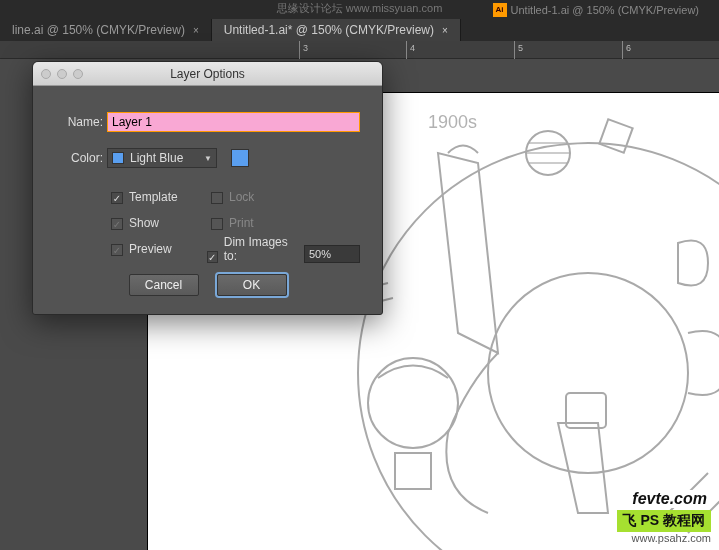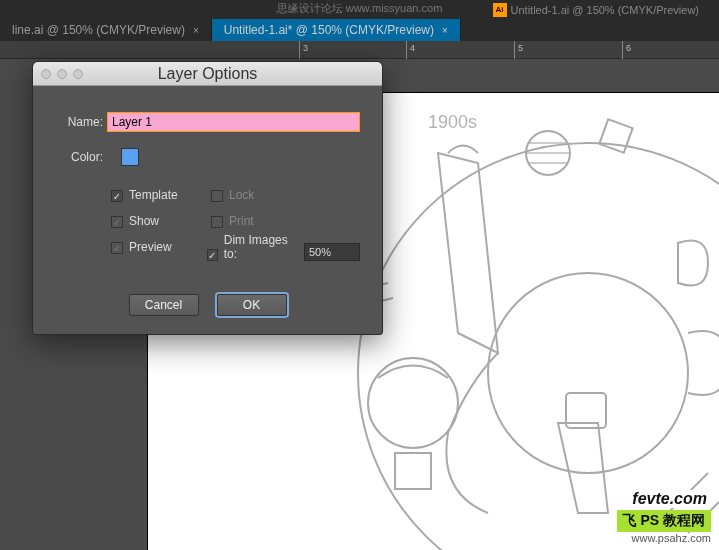--- a/index.html
+++ b/index.html
@@ -3,36 +3,36 @@
 <meta charset="utf-8">
 <style>
 * { margin: 0; padding: 0; box-sizing: border-box; font-family: Arial, sans-serif; }
 body { width: 719px; height: 550px; overflow: hidden; position: relative; background: #323232; }
 
 .topbar { height: 19px; background: #2a2a2a; display: flex; align-items: center; justify-content: flex-end; padding-right: 20px; font-size: 11px; color: #888; }
 .topbar .ai-icon { width: 14px; height: 14px; background: #ff9a00; margin-right: 4px; display: inline-flex; align-items: center; justify-content: center; font-size: 8px; color: #330000; font-weight: bold; }
 
 .tab-strip { height: 22px; background: #2a2a2a; display: flex; align-items: center; font-size: 12px; color: #999; }
 .tab { height: 100%; padding: 0 12px; display: flex; align-items: center; border-right: 1px solid #1a1a1a; cursor: pointer; }
-.tab.active { background: #0369a1; color: #ccc; }
+.tab.active { background: #404040; color: #ccc; }
 .tab .close { margin-left: 8px; font-size: 10px; }
 
 .ruler-h { position: absolute; top: 41px; left: 0; right: 0; height: 18px; background: #3f3f3f; border-bottom: 1px solid #2a2a2a; }
 .ruler-h .tick-major { position: absolute; top: 0; width: 1px; height: 18px; background: #888; }
 .ruler-h .tick-label { position: absolute; top: 2px; font-size: 9px; color: #bbb; }
 
 .canvas-area { position: absolute; top: 59px; left: 0; right: 0; bottom: 0; background: #4a4a4a; }
 .artboard { position: absolute; top: 34px; left: 148px; width: 700px; height: 700px; background: #fff; box-shadow: 0 0 0 1px #000; }
 .sketch { position: absolute; inset: 0; opacity: 0.5; }
 
 .dialog { position: absolute; top: 61px; left: 32px; width: 351px; background: #535353; border: 1px solid #2a2a2a; border-radius: 6px 6px 3px 3px; box-shadow: 0 8px 30px rgba(0,0,0,0.5); }
 .dialog-titlebar { height: 24px; background: linear-gradient(#e8e8e8, #cfcfcf); border-bottom: 1px solid #999; border-radius: 5px 5px 0 0; display: flex; align-items: center; position: relative; }
 .traffic { display: flex; gap: 6px; padding-left: 8px; }
 .traffic span { width: 10px; height: 10px; border-radius: 50%; background: #ccc; border: 1px solid #aaa; }
-.dialog-title { position: absolute; left: 0; right: 0; text-align: center; font-size: 16px; color: #333; pointer-events: none; }
+.dialog-title { position: absolute; left: 0; right: 0; text-align: center; font-size: 12px; color: #333; pointer-events: none; }
 
 .dialog-body { padding: 26px 22px 18px 22px; color: #ddd; font-size: 12px; }
 .form-row { display: flex; align-items: center; margin-bottom: 16px; }
 .form-row .label { width: 48px; text-align: right; margin-right: 4px; color: #ddd; }
 .name-input { flex: 1; height: 20px; background: #f9a8d4; border: 1px solid #ff9a00; padding: 0 4px; font-size: 12px; font-family: Arial; }
 .color-select { width: 110px; height: 20px; background: #4a4a4a; border: 1px solid #333; display: flex; align-items: center; padding: 0 4px; position: relative; cursor: pointer; }
 .color-swatch-sm { width: 12px; height: 12px; background: #5a9ff0; border: 1px solid #333; margin-right: 6px; }
 .dropdown-arrow { position: absolute; right: 4px; font-size: 8px; color: #ccc; }
 .color-preview { width: 18px; height: 18px; background: #5a9ff0; border: 1px solid #333; margin-left: 14px; }
 
@@ -40,21 +40,21 @@
 .checkbox-row { display: flex; align-items: center; height: 26px; }
 .cb-group { display: flex; align-items: flex-end; width: 100px; }
 .cb-group.wide { width: auto; }
 .checkbox { width: 12px; height: 12px; border: 1px solid #333; background: #4a4a4a; margin-right: 6px; display: flex; align-items: center; justify-content: center; font-size: 10px; color: #ddd; cursor: pointer; }
 .checkbox.checked::after { content: '✓'; }
 .checkbox.disabled { background: #555; color: #777; cursor: default; }
 .cb-label { color: #ddd; }
 .cb-label.disabled { color: #888; }
 .dim-input { width: 56px; height: 18px; background: #3a3a3a; border: 1px solid #2a2a2a; color: #ddd; padding: 4px 4px; font-size: 11px; margin-left: 6px; }
 
-.button-row { display: flex; justify-content: center; gap: 18px; margin-top: 34px; }
+.button-row { display: flex; justify-content: center; gap: 18px; margin-top: 12px; }
 .dlg-btn { width: 70px; height: 22px; background: linear-gradient(#6a6a6a,#5a5a5a); border: 1px solid #333; color: #eee; font-size: 12px; cursor: pointer; border-radius: 2px; }
 .dlg-btn.ok { box-shadow: 0 0 0 2px #7aa8d8; }
 
 .watermark-top { position: absolute; top: 1px; left: 50%; transform: translateX(-50%); font-size: 11px; color: #777; }
 .watermark-br { position: absolute; bottom: 6px; right: 8px; text-align: right; }
 .wm-fevte { color: #111; font-size: 16px; font-weight: bold; font-style: italic; background: #fff; padding: 0 4px; display: inline-block; }
 .wm-green { background: #a6e030; color: #111; font-size: 14px; font-weight: bold; padding: 2px 6px; display: inline-block; margin-top: 2px; }
 .wm-url { color: #555; font-size: 11px; }
 </style>
 </head>
@@ -125,20 +125,25 @@
   </div>
   <div class="dialog-body">
 
     <div class="form-row">
       <span class="label">Name:</span>
       <input class="name-input" value="Layer 1" style="">
     </div>
 
     <div class="form-row">
       <span class="label">Color:</span>
+      <div class="color-select">
+        <span class="color-swatch-sm"></span>
+        <span>Light Blue</span>
+        <span class="dropdown-arrow">▼</span>
+      </div>
       <div class="color-preview"></div>
     </div>
 
     <div class="checkbox-grid">
       <div class="checkbox-row">
         <div class="cb-group">
           <span class="checkbox checked"></span>
           <span class="cb-label">Template</span>
         </div>
         <div class="cb-group">

